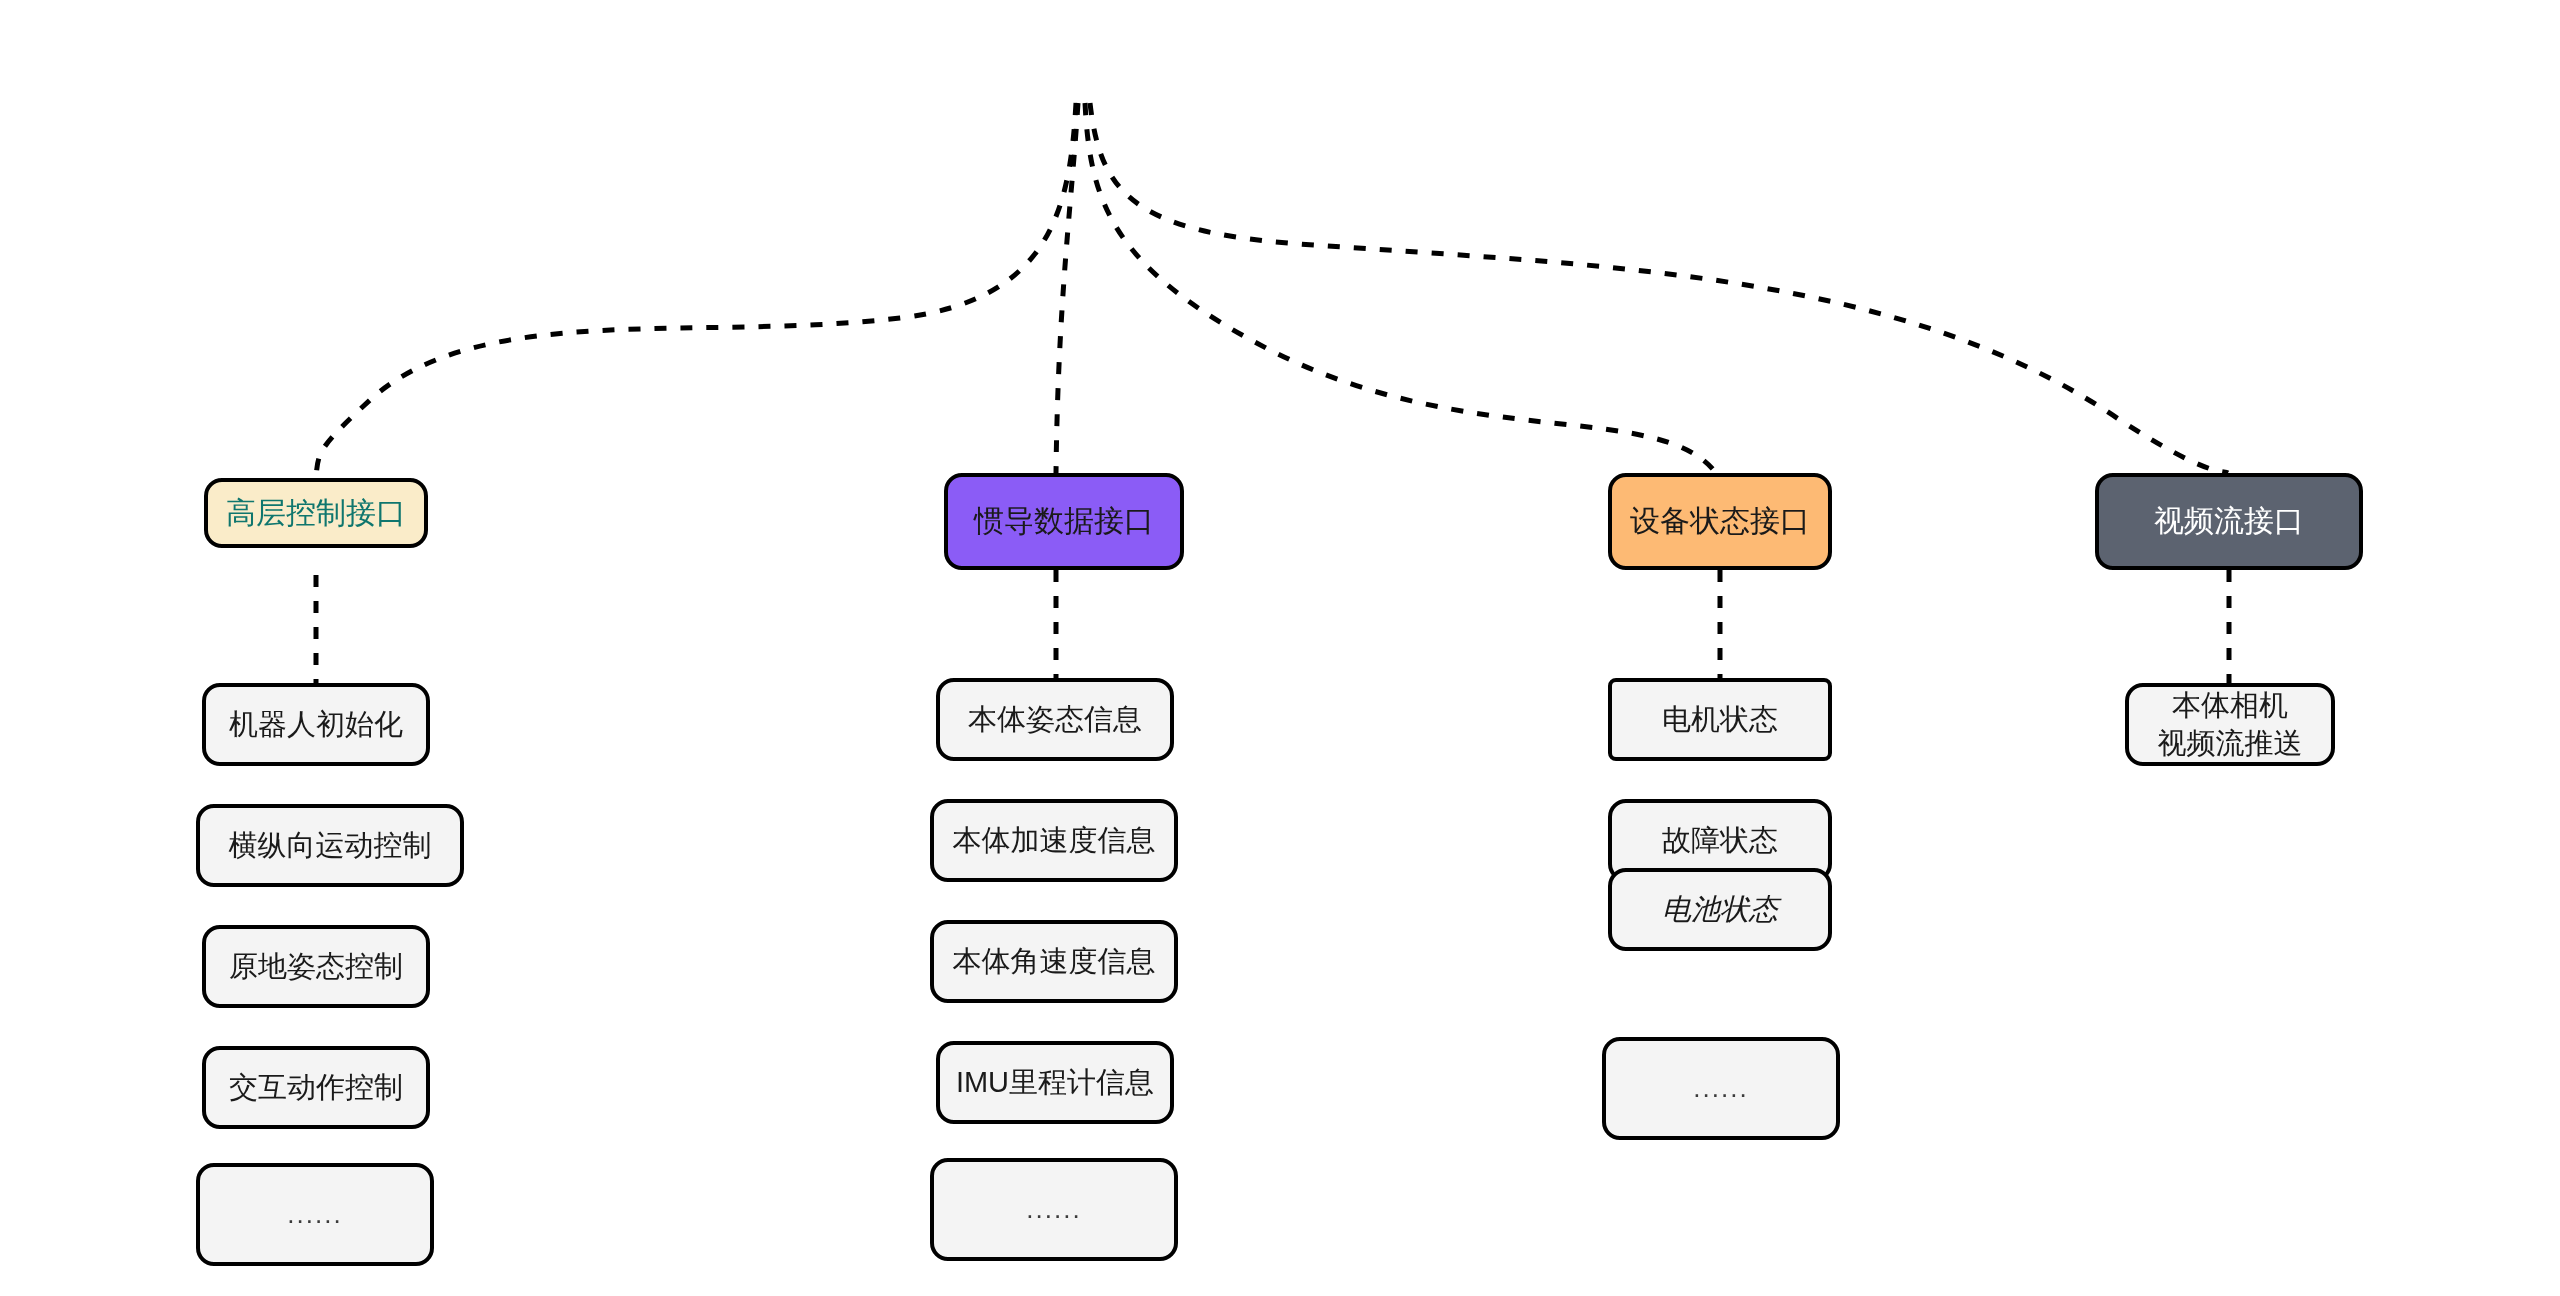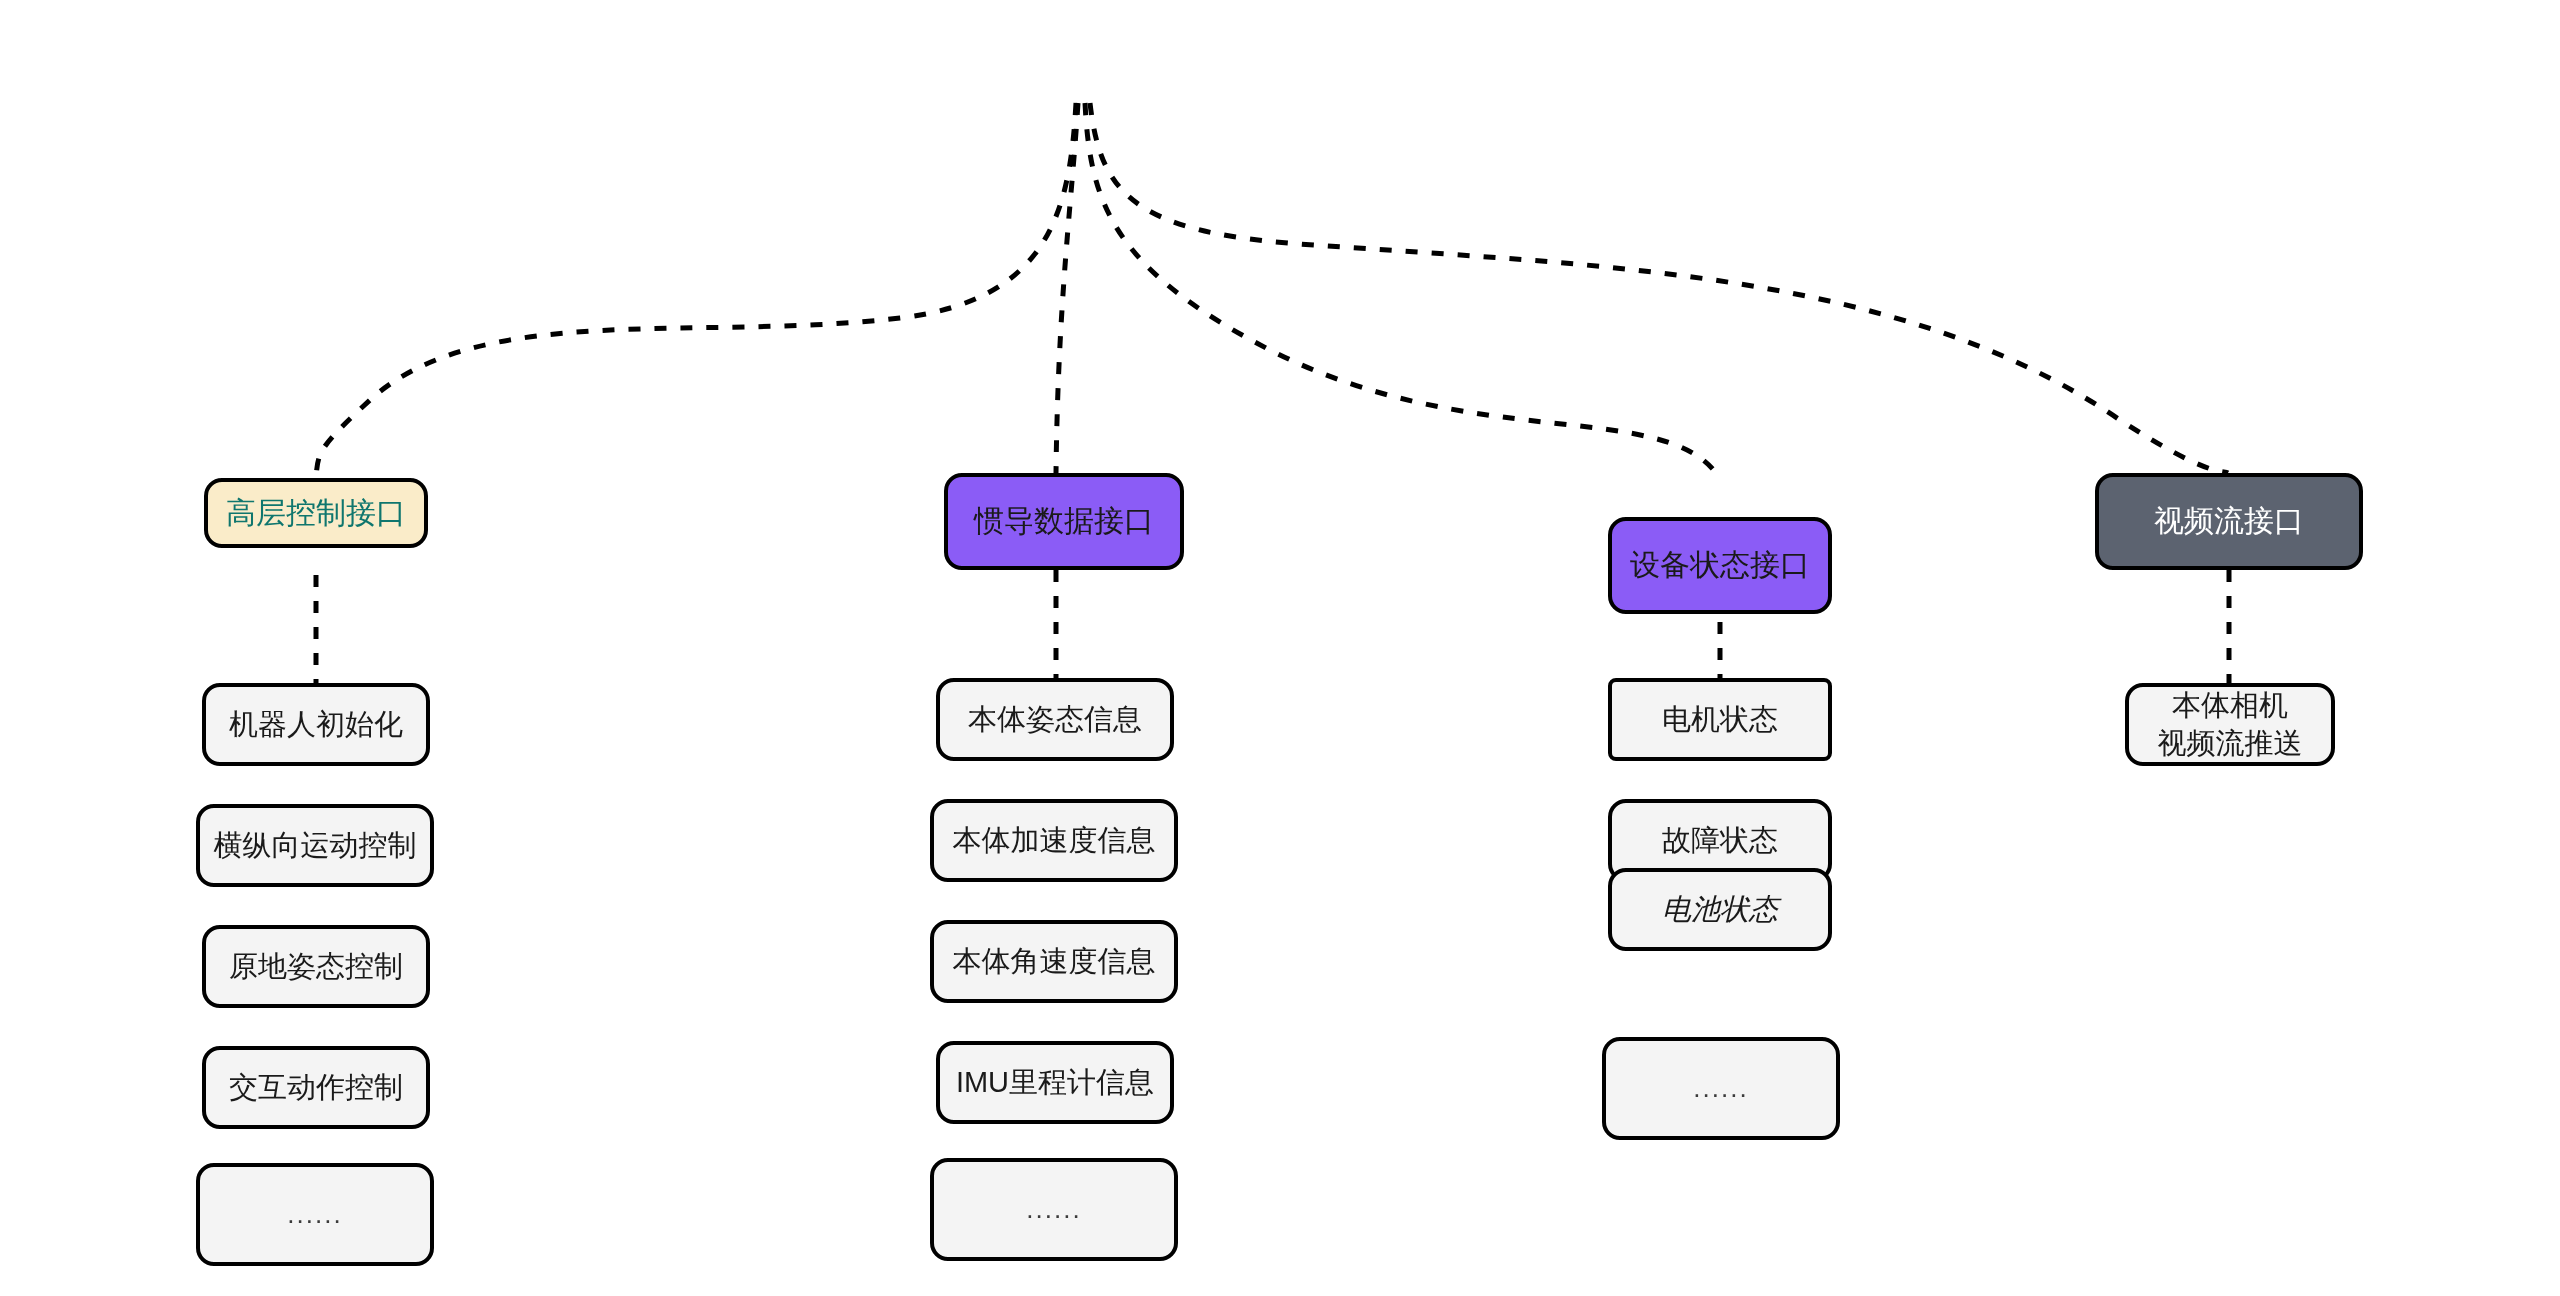--- a/index.html
+++ b/index.html
@@ -86,31 +86,31 @@
       <path d="M 1056 570 L 1056 678"></path>
       <path d="M 1720 570 L 1720 678"></path>
       <path d="M 2229 570 L 2229 683"></path>
     </g>
   </svg>
 
 
   <div id="nodes-layer">
       <div class="node node-cat" style="left: 204px; top: 478px; width: 224px; height: 70px; background: rgb(250, 236, 201); color: #0f766e;">高层控制接口</div>
       <div class="node node-leaf" style="left: 202px; top: 683px; width: 228px; height: 83px;">机器人初始化</div>
-      <div class="node node-leaf" style="left: 196px; top: 804px; width: 238px; height: 83px;">横纵向运动控制</div>
+      <div class="node node-leaf" style="left: 196px; top: 804px; width: 268px; height: 83px;">横纵向运动控制</div>
       <div class="node node-leaf" style="left: 202px; top: 925px; width: 228px; height: 83px;">原地姿态控制</div>
       <div class="node node-leaf" style="left: 202px; top: 1046px; width: 228px; height: 83px;">交互动作控制</div>
       <div class="node node-leaf leaf-ellipsis" style="left: 196px; top: 1163px; width: 238px; height: 103px;">......</div>
       <div class="node node-cat" style="left: 944px; top: 473px; width: 240px; height: 97px; background: #8b5cf6; color: rgb(26, 26, 26);">惯导数据接口</div>
       <div class="node node-leaf" style="left: 936px; top: 678px; width: 238px; height: 83px;">本体姿态信息</div>
       <div class="node node-leaf" style="left: 930px; top: 799px; width: 248px; height: 83px;">本体加速度信息</div>
       <div class="node node-leaf" style="left: 930px; top: 920px; width: 248px; height: 83px;">本体角速度信息</div>
       <div class="node node-leaf" style="left: 936px; top: 1041px; width: 238px; height: 83px;">IMU里程计信息</div>
       <div class="node node-leaf leaf-ellipsis" style="left: 930px; top: 1158px; width: 248px; height: 103px;">......</div>
-      <div class="node node-cat" style="left: 1608px; top: 473px; width: 224px; height: 97px; background: #8b5cf6; color: rgb(26, 26, 26); margin-top: 44px;">设备状态接口</div>
+      <div class="node node-cat" style="left: 1608px; top: 473px; width: 224px; height: 97px; background: #fdba74; color: rgb(26, 26, 26);">设备状态接口</div>
       <div class="node node-leaf" style="left: 1608px; top: 678px; width: 224px; height: 83px; border-radius: 8px;">电机状态</div>
       <div class="node node-leaf" style="left: 1608px; top: 799px; width: 224px; height: 83px;">故障状态</div>
       <div class="node node-leaf" style="left: 1608px; top: 868px; width: 224px; height: 83px; font-style: italic;">电池状态</div>
       <div class="node node-leaf leaf-ellipsis" style="left: 1602px; top: 1037px; width: 238px; height: 103px;">......</div>
       <div class="node node-cat cat-dark" style="left: 2095px; top: 473px; width: 268px; height: 97px; background: rgb(92, 99, 112); color: rgb(255, 255, 255);">视频流接口</div>
       <div class="node node-leaf" style="left: 2125px; top: 683px; width: 210px; height: 83px;">本体相机
 视频流推送</div>
     </div>
 
 </div>

